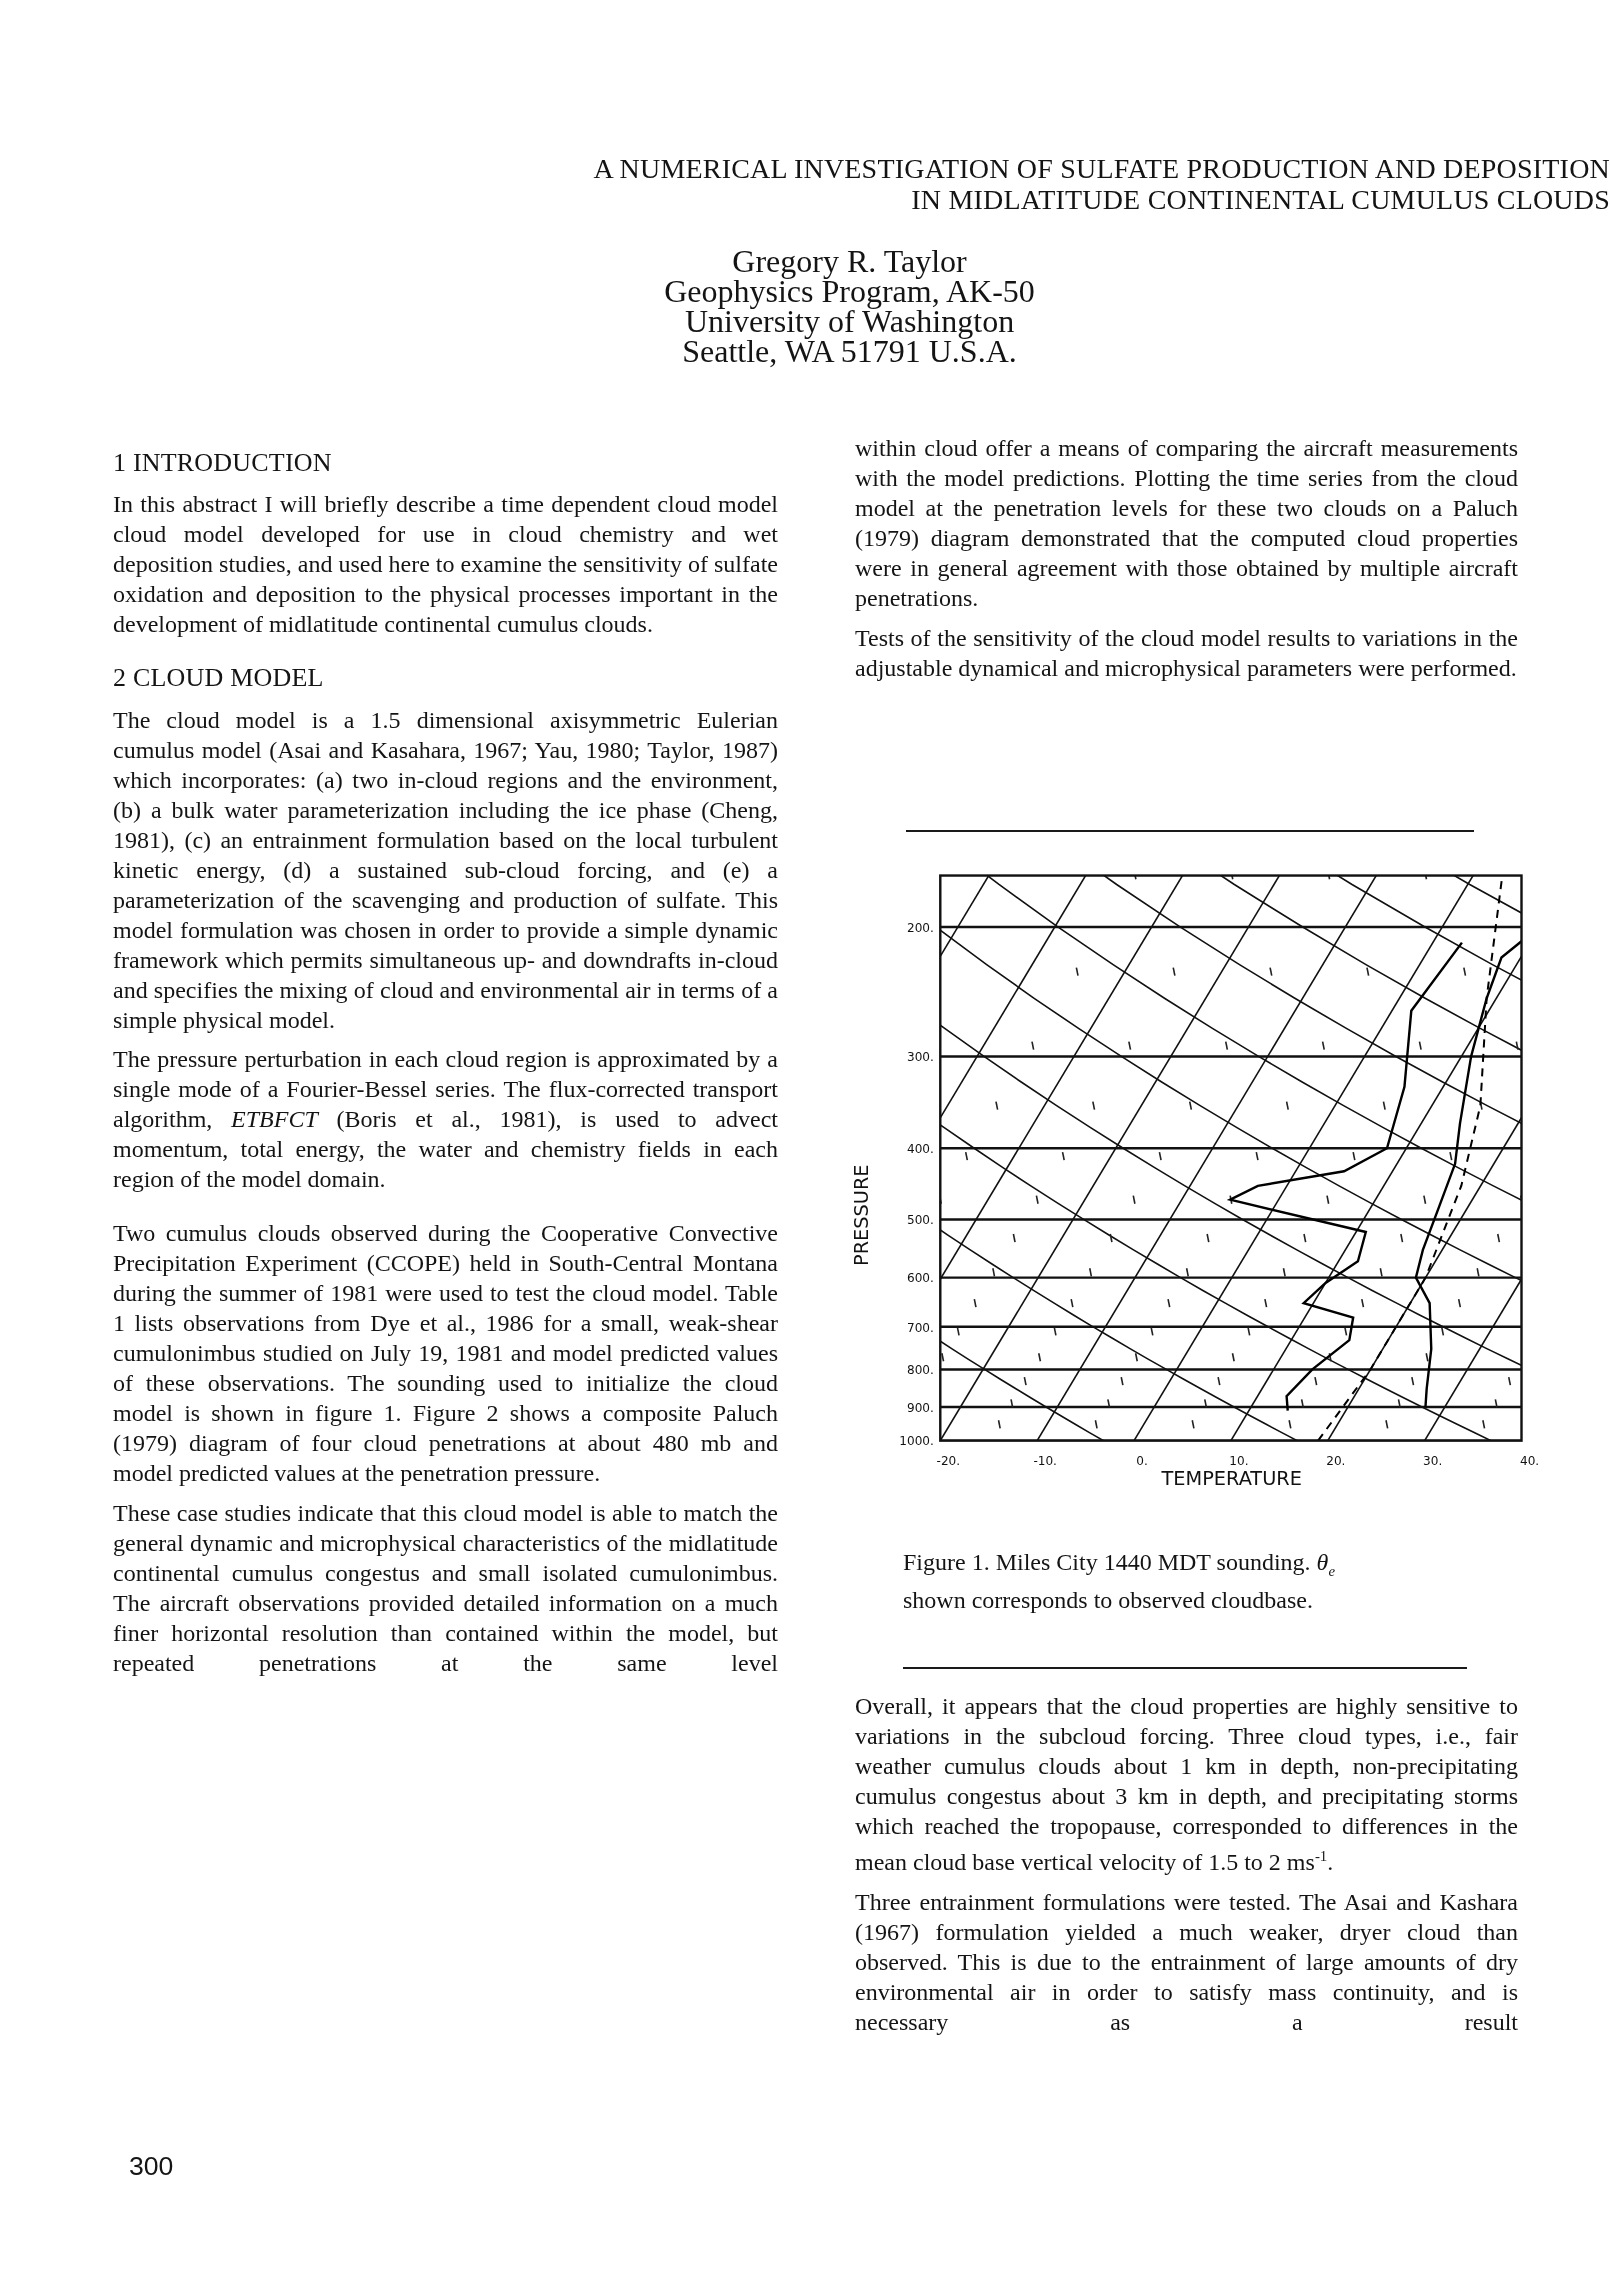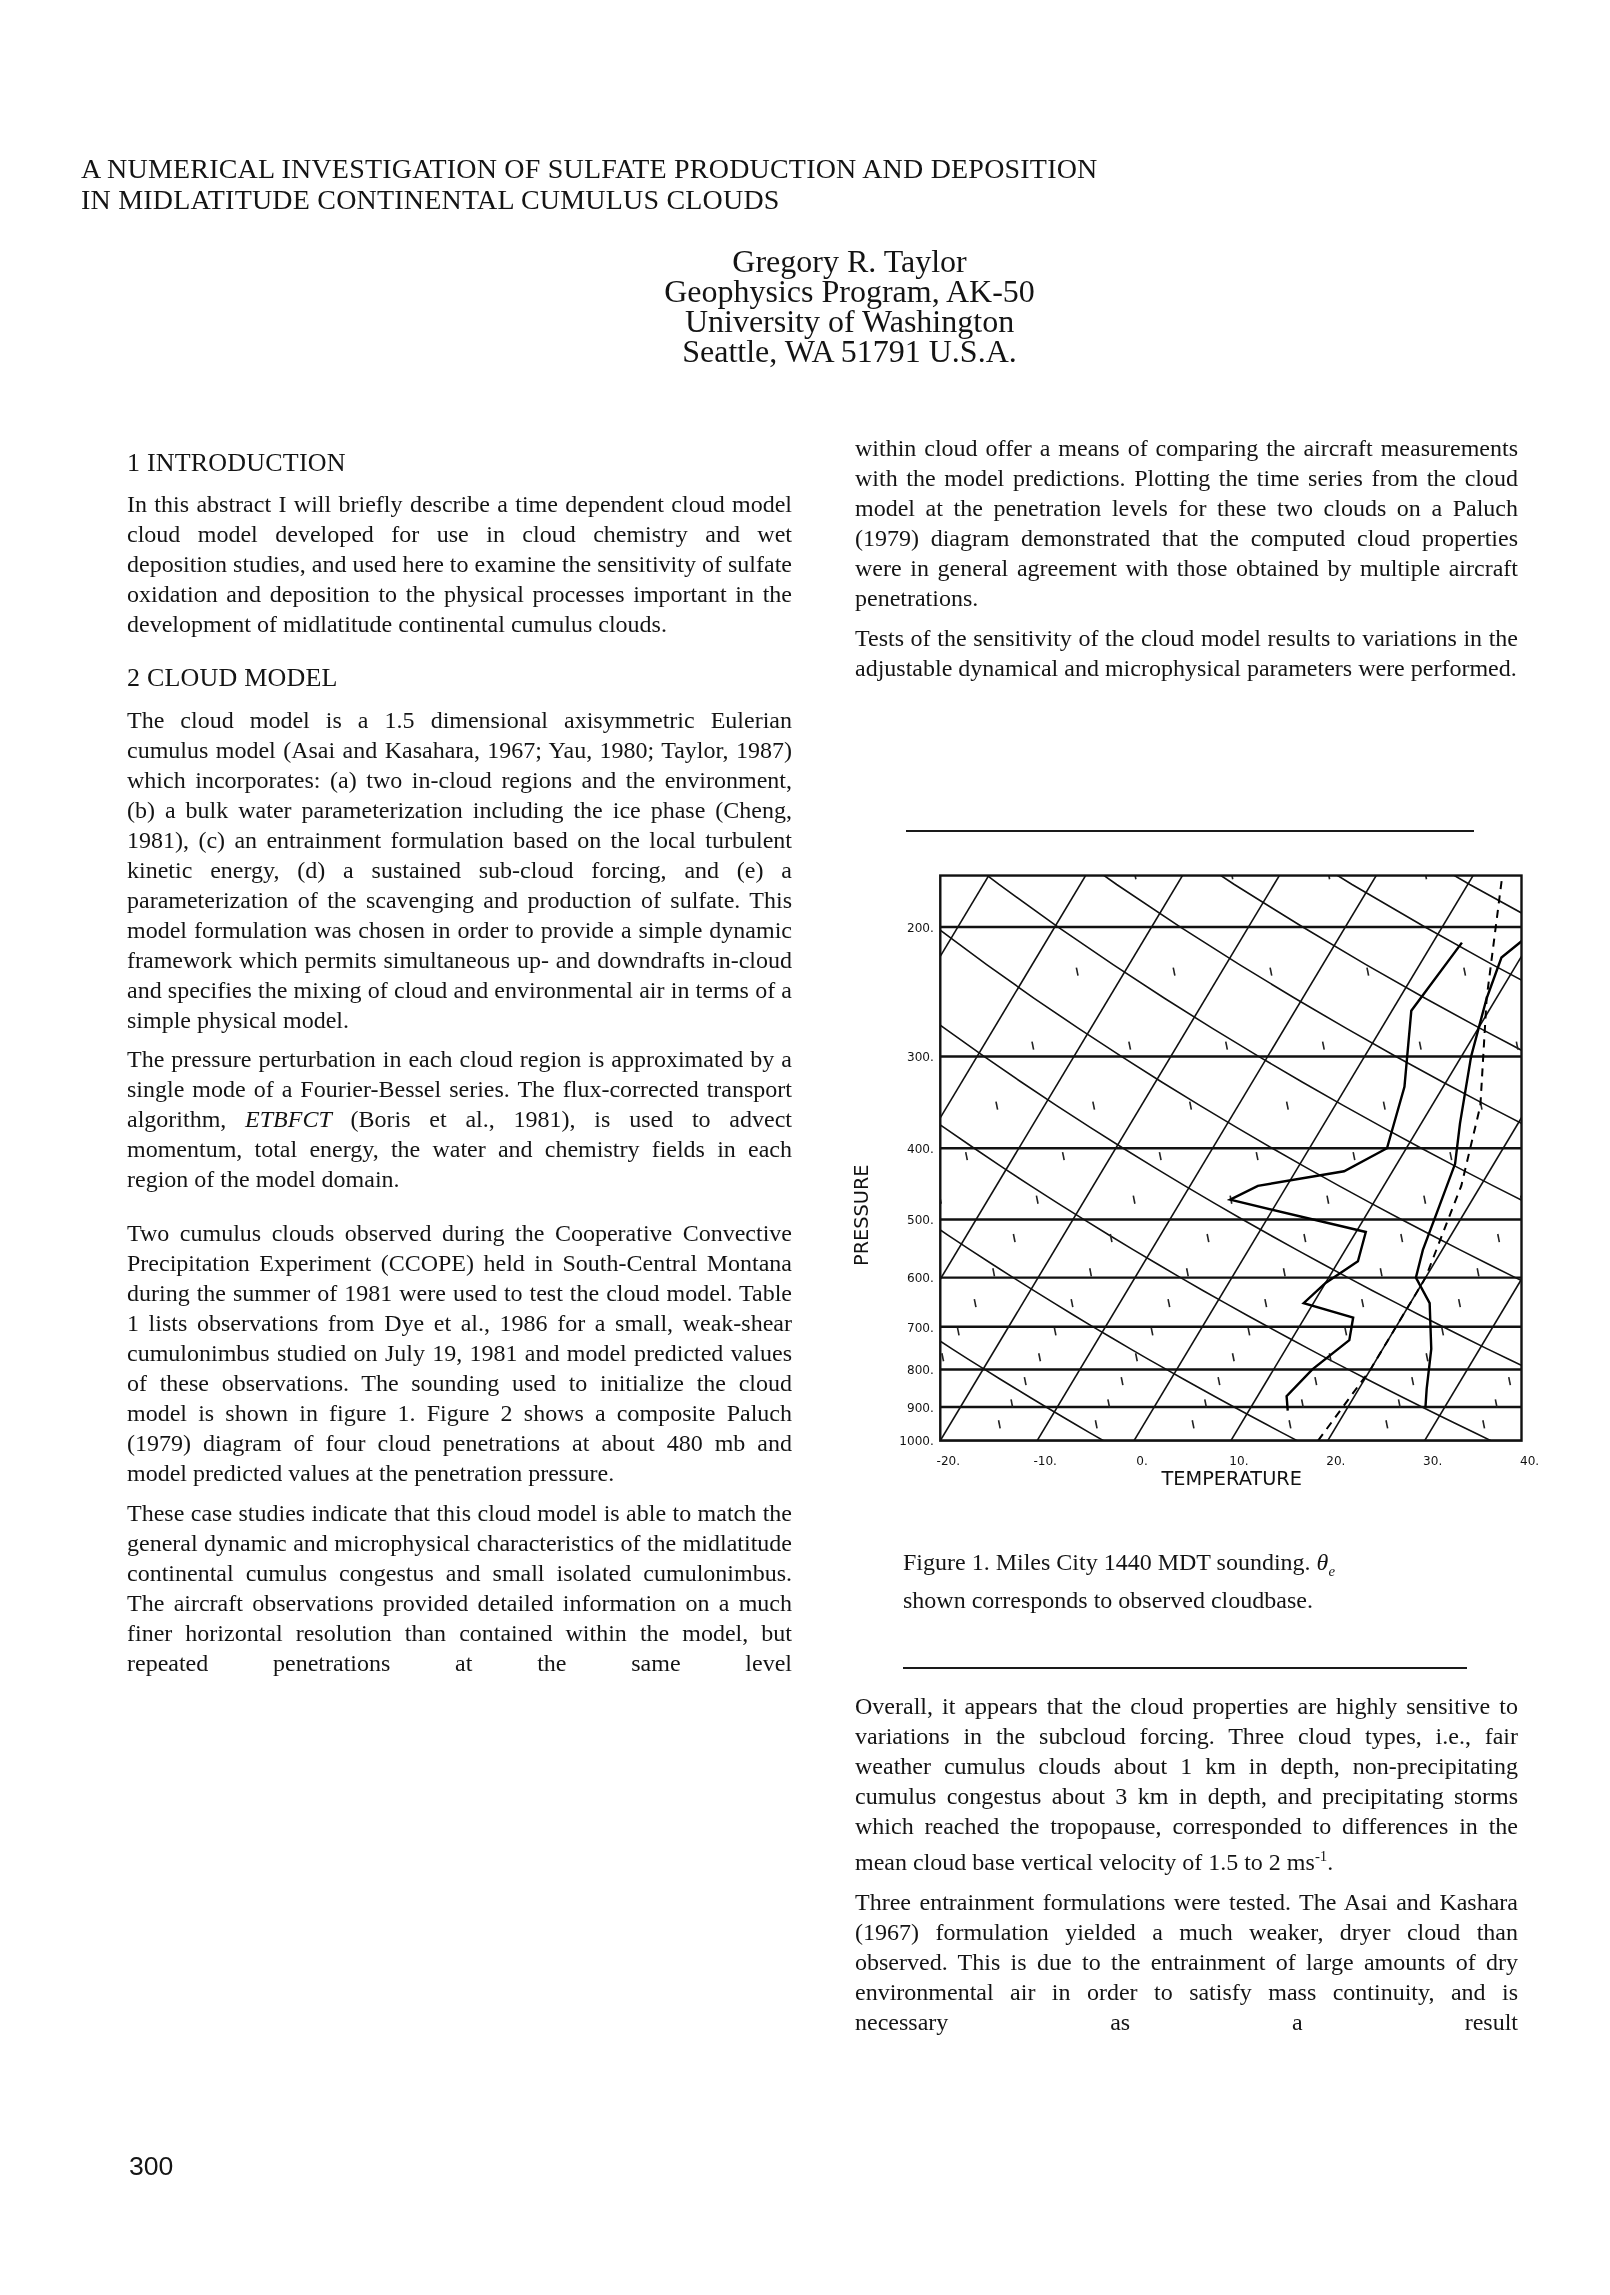--- a/index.html
+++ b/index.html
@@ -1,25 +1,25 @@
 <!DOCTYPE html>
 <html style="font-size:13px"><head>
 <meta charset="utf-8">
 <style>
   html, body { margin: 0; padding: 0; background: #ffffff; }
   body { width: 1610px; height: 2295px; position: relative; overflow: hidden;
          font-family: "Liberation Serif", "DejaVu Serif", serif; color: #141414; }
-  .title { position: absolute; left: 0; width: 1610px; top: 153px; text-align: left;
+  .title { position: absolute; left: 0; width: 1610px; top: 153px; text-align: right;
            font-size: 28px; line-height: 31px; letter-spacing: 0.2px; }
   .title div { margin-left: 81px; }
   .authors { position: absolute; left: 0; width: 1610px; top: 246px; text-align: center;
              font-size: 32px; line-height: 30px; }
   .authors div { margin-left: 89px; }
   .col { position: absolute; font-size: 24px; line-height: 30px; text-align: justify; }
-  .col.left { left: 127px; top: 448px; width: 665px; }
+  .col.left { left: 113px; top: 448px; width: 665px; }
   .col.right { left: 855px; top: 433px; width: 663px; }
   .col p { margin: 0 0 9.7px 0; text-align: justify; text-align-last: left; }
   .col h2 { font-weight: normal; font-size: 26px; margin: 0 0 11.3px 0; letter-spacing: 0.2px; }
   .section { margin-bottom: 24px; }
   .rule { position: absolute; height: 2.4px; background: #1a1a1a; }
   .fig { position: absolute; left: 837px; top: 853px; width: 725px; height: 644px; }
   .caption { position: absolute; left: 903px; top: 1548px; width: 580px; font-size: 24px; line-height: 29px; }
   .pagenum { position: absolute; left: 129px; top: 2151px; font-size: 26.6px;
              font-family: "Liberation Sans", "DejaVu Sans", sans-serif; }
   sub, sup { font-size: 0.62em; }

